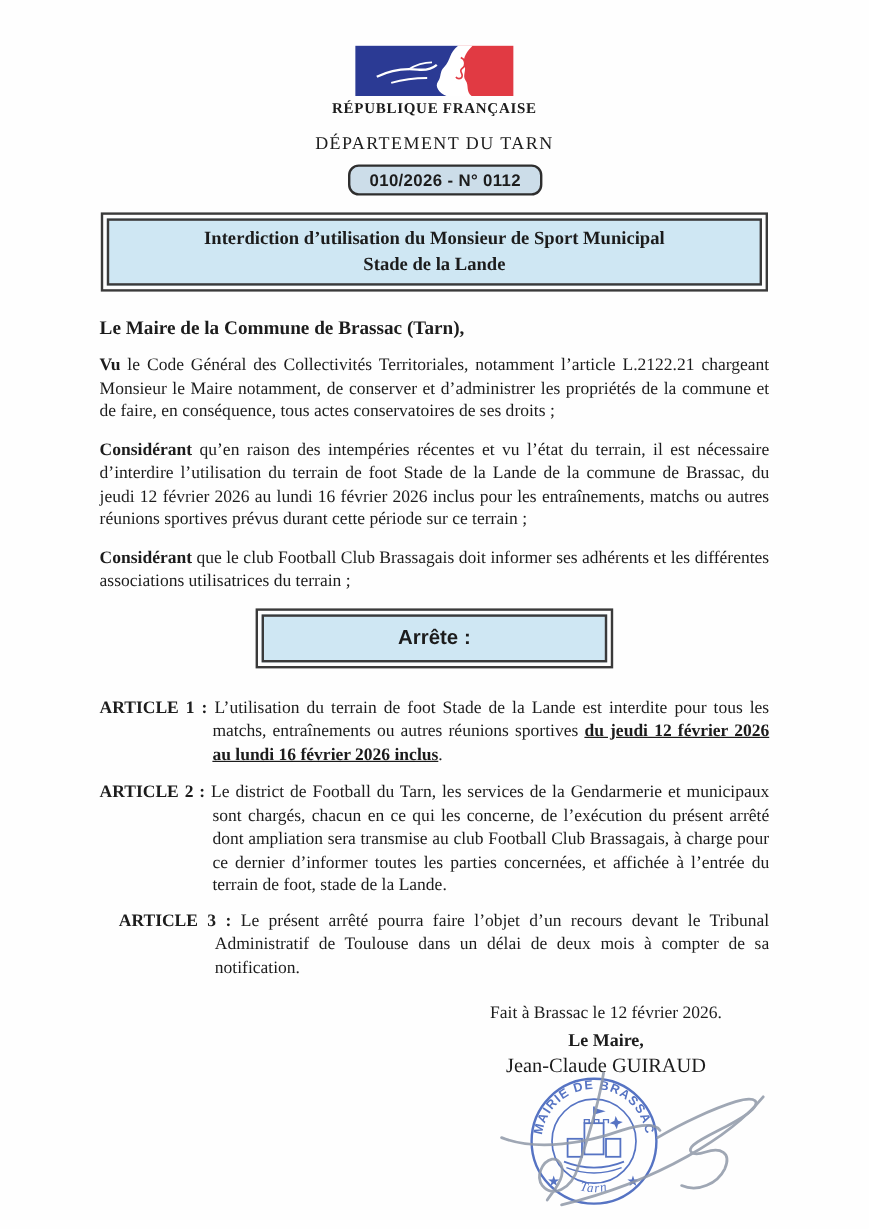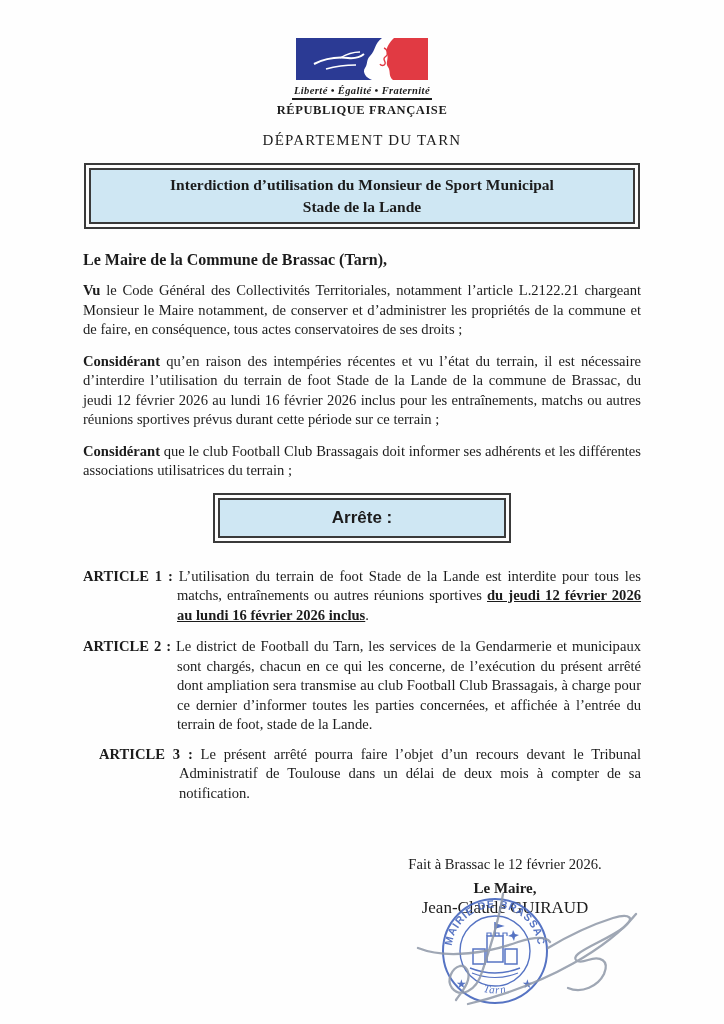--- a/index.html
+++ b/index.html
@@ -87,21 +87,21 @@
     text-align:justify;
     padding-left:94px; text-indent:-94px;
   }
   .article + .article { margin-top:12px; }
   .article.art-3 { margin-top:10px; margin-left:16px; padding-left:80px; text-indent:-80px; }
   .article .label { font-weight:bold; }
   .article .emph { font-weight:bold; text-decoration:underline; }
 
   
   .closing {
-    position:absolute; left:374px; top:856px; width:262px;
+    position:absolute; left:374px; top:836px; width:262px;
     text-align:center;
   }
   .place-date { font-size:14.6px; }
   .sig-title { margin-top:7px; font-size:15px; font-weight:bold; }
   .sig-name { margin-top:1px; font-size:17px; }
 
   .stamp-svg { position:absolute; left:430px; top:886px; opacity:.9; }
   .signature-svg { position:absolute; left:398px; top:888px; opacity:.85; }
 </style>
 </head>
@@ -116,28 +116,28 @@
 
       <path d="M86,0 C78,6 80,12 74,18 C70,22 72,26 69,30 C66,34 70,40 76,42 L97,42
                C92,38 95,33 92,29 C89,25 93,21 91,16 C89,10 94,4 98,0 Z" fill="#ffffff"></path>
 
       <path d="M88,10 c3,1 4,4 3,7 c-1,2 -3,2 -3,4 c0,2 2,3 1,5 c-1,2 -4,2 -5,0" fill="none" stroke="#e13a43" stroke-width="1.4"></path>
 
       <path d="M18,26 q16,-8 34,-6 q10,1 16,-4" fill="none" stroke="#ffffff" stroke-width="2"></path>
       <path d="M30,31 q14,-4 30,-4" fill="none" stroke="#ffffff" stroke-width="1.6"></path>
       <path d="M44,20 q10,-6 20,-6" fill="none" stroke="#ffffff" stroke-width="1.4"></path>
     </svg>
-    <div>
-      <span class="motto">Liberté • Égalité • Fraternité</span>
-    </div>
     <div class="republic">RÉPUBLIQUE FRANÇAISE</div>
   </div>
 
   <div class="department">DÉPARTEMENT DU TARN</div>
 
+  <div class="refbox-wrap">
+    <span class="refbox">010/2026 - N° 0112</span>
+  </div>
 
   <div class="column">
 
     <div class="title-box dbl-box">
       <div class="dbl-box-inner">
         <div class="title-line">Interdiction d’utilisation du Monsieur de Sport Municipal</div>
         <div class="title-line">Stade de la Lande</div>
       </div>
     </div>
 

